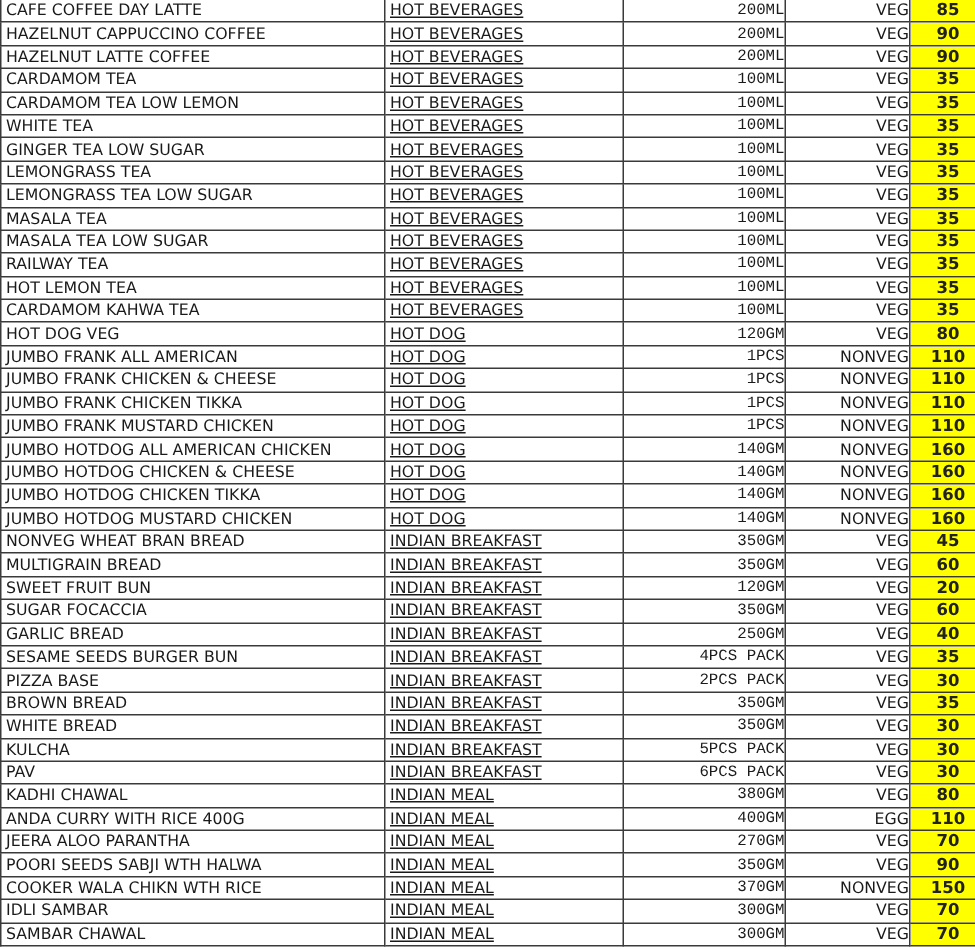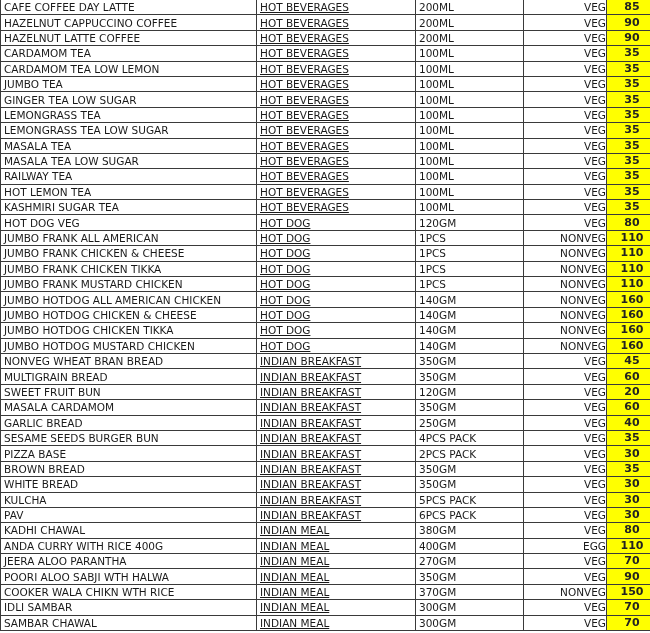--- a/index.html
+++ b/index.html
@@ -17,21 +17,21 @@
     border: 1px solid #3a3a3a;
     height: 14.4px;
     padding: 0 0 0 3px;
     line-height: 14px;
     white-space: nowrap;
     overflow: hidden;
     letter-spacing: 0px;
   }
   td.c-name { width: 252px; }
   td.c-cat { width: 155px; text-decoration: underline; }
-  td.c-qty { width: 104px; text-align: left; padding: 0; }
+  td.c-qty { width: 104px; text-align: right; padding: 0; font-family: Liberation Mono, monospace; }
   td.c-type { width: 79px; text-align: right; padding: 0; }
   td.c-price { width: 44px; text-align: center; padding: 0; background: #ffff00; font-weight: bold; font-size: 11px; color: #222; }
 </style>
 </head>
 <body>
 
 <table class="menu">
   <tbody id="menu-body">
       <tr>
     <td class="c-name">CAFE COFFEE DAY LATTE</td>
@@ -62,21 +62,21 @@
     <td class="c-price" style="background: rgb(255, 255, 0);">35</td>
   </tr>
       <tr>
     <td class="c-name">CARDAMOM TEA LOW LEMON</td>
     <td class="c-cat">HOT BEVERAGES</td>
     <td class="c-qty">100ML</td>
     <td class="c-type">VEG</td>
     <td class="c-price" style="background: rgb(255, 255, 0);">35</td>
   </tr>
       <tr>
-    <td class="c-name">JUMBO TEA</td>
+    <td class="c-name">WHITE TEA</td>
     <td class="c-cat">HOT BEVERAGES</td>
     <td class="c-qty">100ML</td>
     <td class="c-type">VEG</td>
     <td class="c-price" style="background: rgb(255, 255, 0);">35</td>
   </tr>
       <tr>
     <td class="c-name">GINGER TEA LOW SUGAR</td>
     <td class="c-cat">HOT BEVERAGES</td>
     <td class="c-qty">100ML</td>
     <td class="c-type">VEG</td>
@@ -118,21 +118,21 @@
     <td class="c-price" style="background: rgb(255, 255, 0);">35</td>
   </tr>
       <tr>
     <td class="c-name">HOT LEMON TEA</td>
     <td class="c-cat">HOT BEVERAGES</td>
     <td class="c-qty">100ML</td>
     <td class="c-type">VEG</td>
     <td class="c-price" style="background: rgb(255, 255, 0);">35</td>
   </tr>
       <tr>
-    <td class="c-name">KASHMIRI SUGAR TEA</td>
+    <td class="c-name">CARDAMOM KAHWA TEA</td>
     <td class="c-cat">HOT BEVERAGES</td>
     <td class="c-qty">100ML</td>
     <td class="c-type">VEG</td>
     <td class="c-price" style="background: rgb(255, 255, 0);">35</td>
   </tr>
       <tr>
     <td class="c-name">HOT DOG VEG</td>
     <td class="c-cat">HOT DOG</td>
     <td class="c-qty">120GM</td>
     <td class="c-type">VEG</td>
@@ -209,21 +209,21 @@
     <td class="c-price" style="background: rgb(255, 255, 0);">60</td>
   </tr>
       <tr>
     <td class="c-name">SWEET FRUIT BUN</td>
     <td class="c-cat">INDIAN BREAKFAST</td>
     <td class="c-qty">120GM</td>
     <td class="c-type">VEG</td>
     <td class="c-price" style="background: rgb(255, 255, 0);">20</td>
   </tr>
       <tr>
-    <td class="c-name">MASALA CARDAMOM</td>
+    <td class="c-name">SUGAR FOCACCIA</td>
     <td class="c-cat">INDIAN BREAKFAST</td>
     <td class="c-qty">350GM</td>
     <td class="c-type">VEG</td>
     <td class="c-price" style="background: rgb(255, 255, 0);">60</td>
   </tr>
       <tr>
     <td class="c-name">GARLIC BREAD</td>
     <td class="c-cat">INDIAN BREAKFAST</td>
     <td class="c-qty">250GM</td>
     <td class="c-type">VEG</td>
@@ -286,21 +286,21 @@
     <td class="c-price" style="background: rgb(255, 255, 0);">110</td>
   </tr>
       <tr>
     <td class="c-name">JEERA ALOO PARANTHA</td>
     <td class="c-cat">INDIAN MEAL</td>
     <td class="c-qty">270GM</td>
     <td class="c-type">VEG</td>
     <td class="c-price" style="background: rgb(255, 255, 0);">70</td>
   </tr>
       <tr>
-    <td class="c-name">POORI ALOO SABJI WTH HALWA</td>
+    <td class="c-name">POORI SEEDS SABJI WTH HALWA</td>
     <td class="c-cat">INDIAN MEAL</td>
     <td class="c-qty">350GM</td>
     <td class="c-type">VEG</td>
     <td class="c-price" style="background: rgb(255, 255, 0);">90</td>
   </tr>
       <tr>
     <td class="c-name">COOKER WALA CHIKN WTH RICE</td>
     <td class="c-cat">INDIAN MEAL</td>
     <td class="c-qty">370GM</td>
     <td class="c-type">NONVEG</td>

